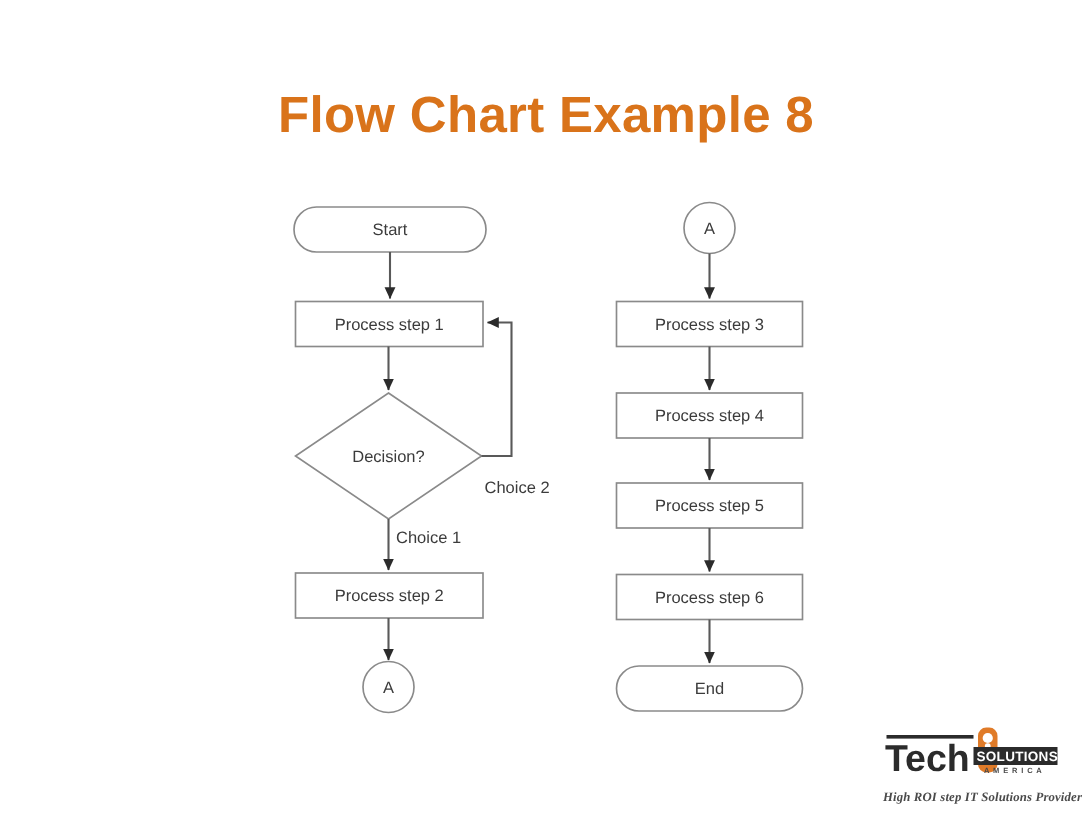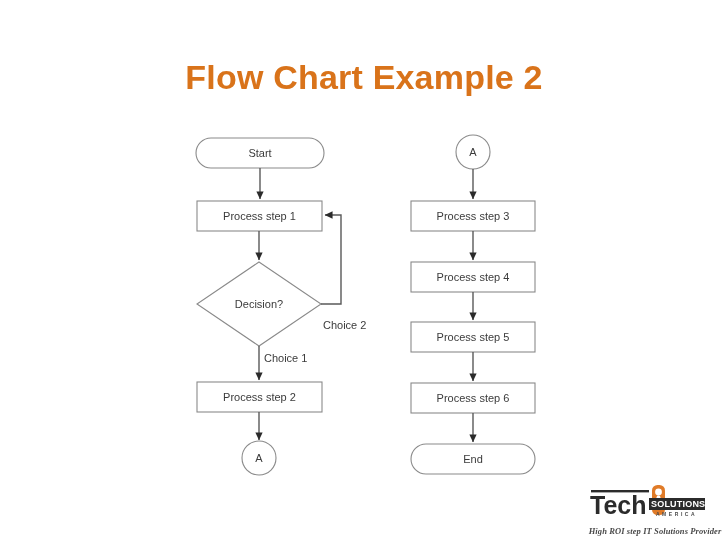--- a/index.html
+++ b/index.html
@@ -90,21 +90,21 @@
     color: #4a4a4a;
     white-space: nowrap;
     letter-spacing: 0.1px;
   }
 </style>
 </head>
 <body>
 
 <div id="slide">
 
-  <div id="slide-title">Flow Chart Example 2</div>
+  <div id="slide-title">Flow Chart Example 8</div>
 
   <svg id="flow-svg" width="728" height="546">
     <defs>
       <marker id="arrowhead" markerWidth="7" markerHeight="7" refX="5.4" refY="3" orient="auto" markerUnits="strokeWidth">
         <path d="M0,0.4 L5.6,3 L0,5.6 z" fill="#2b2b2b"></path>
       </marker>
     </defs>
 
     <g>
       <rect class="shape" x="196" y="138" width="128" height="30" rx="15" ry="15"></rect>

